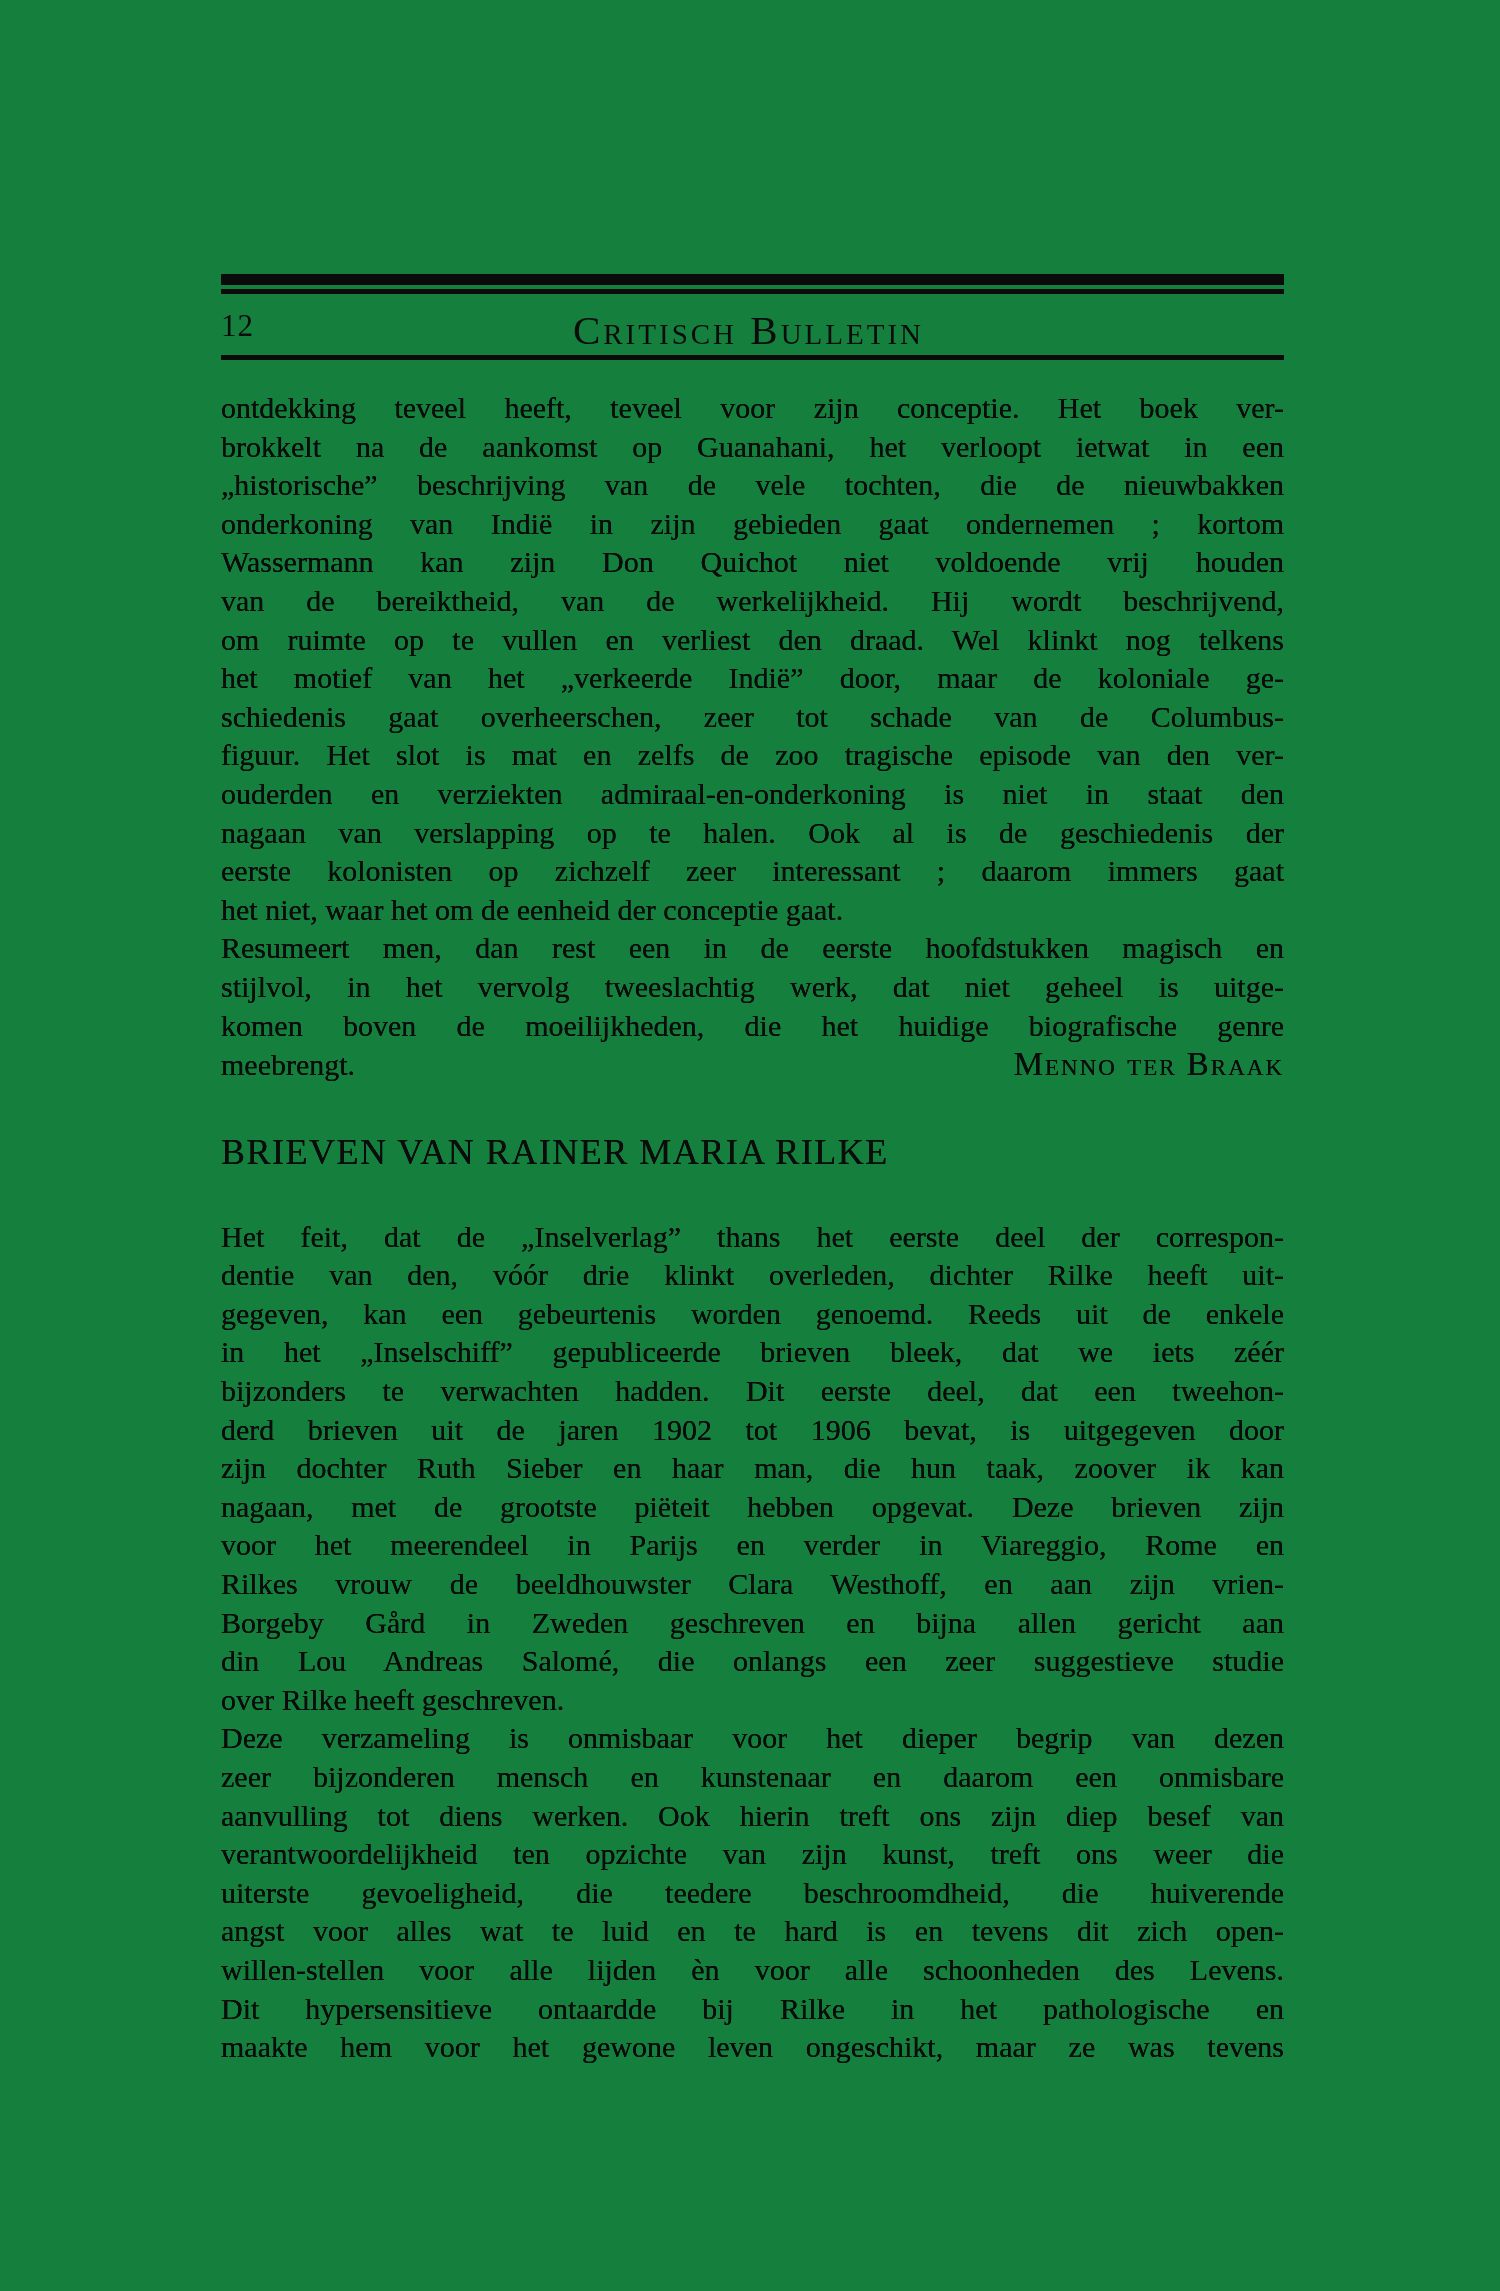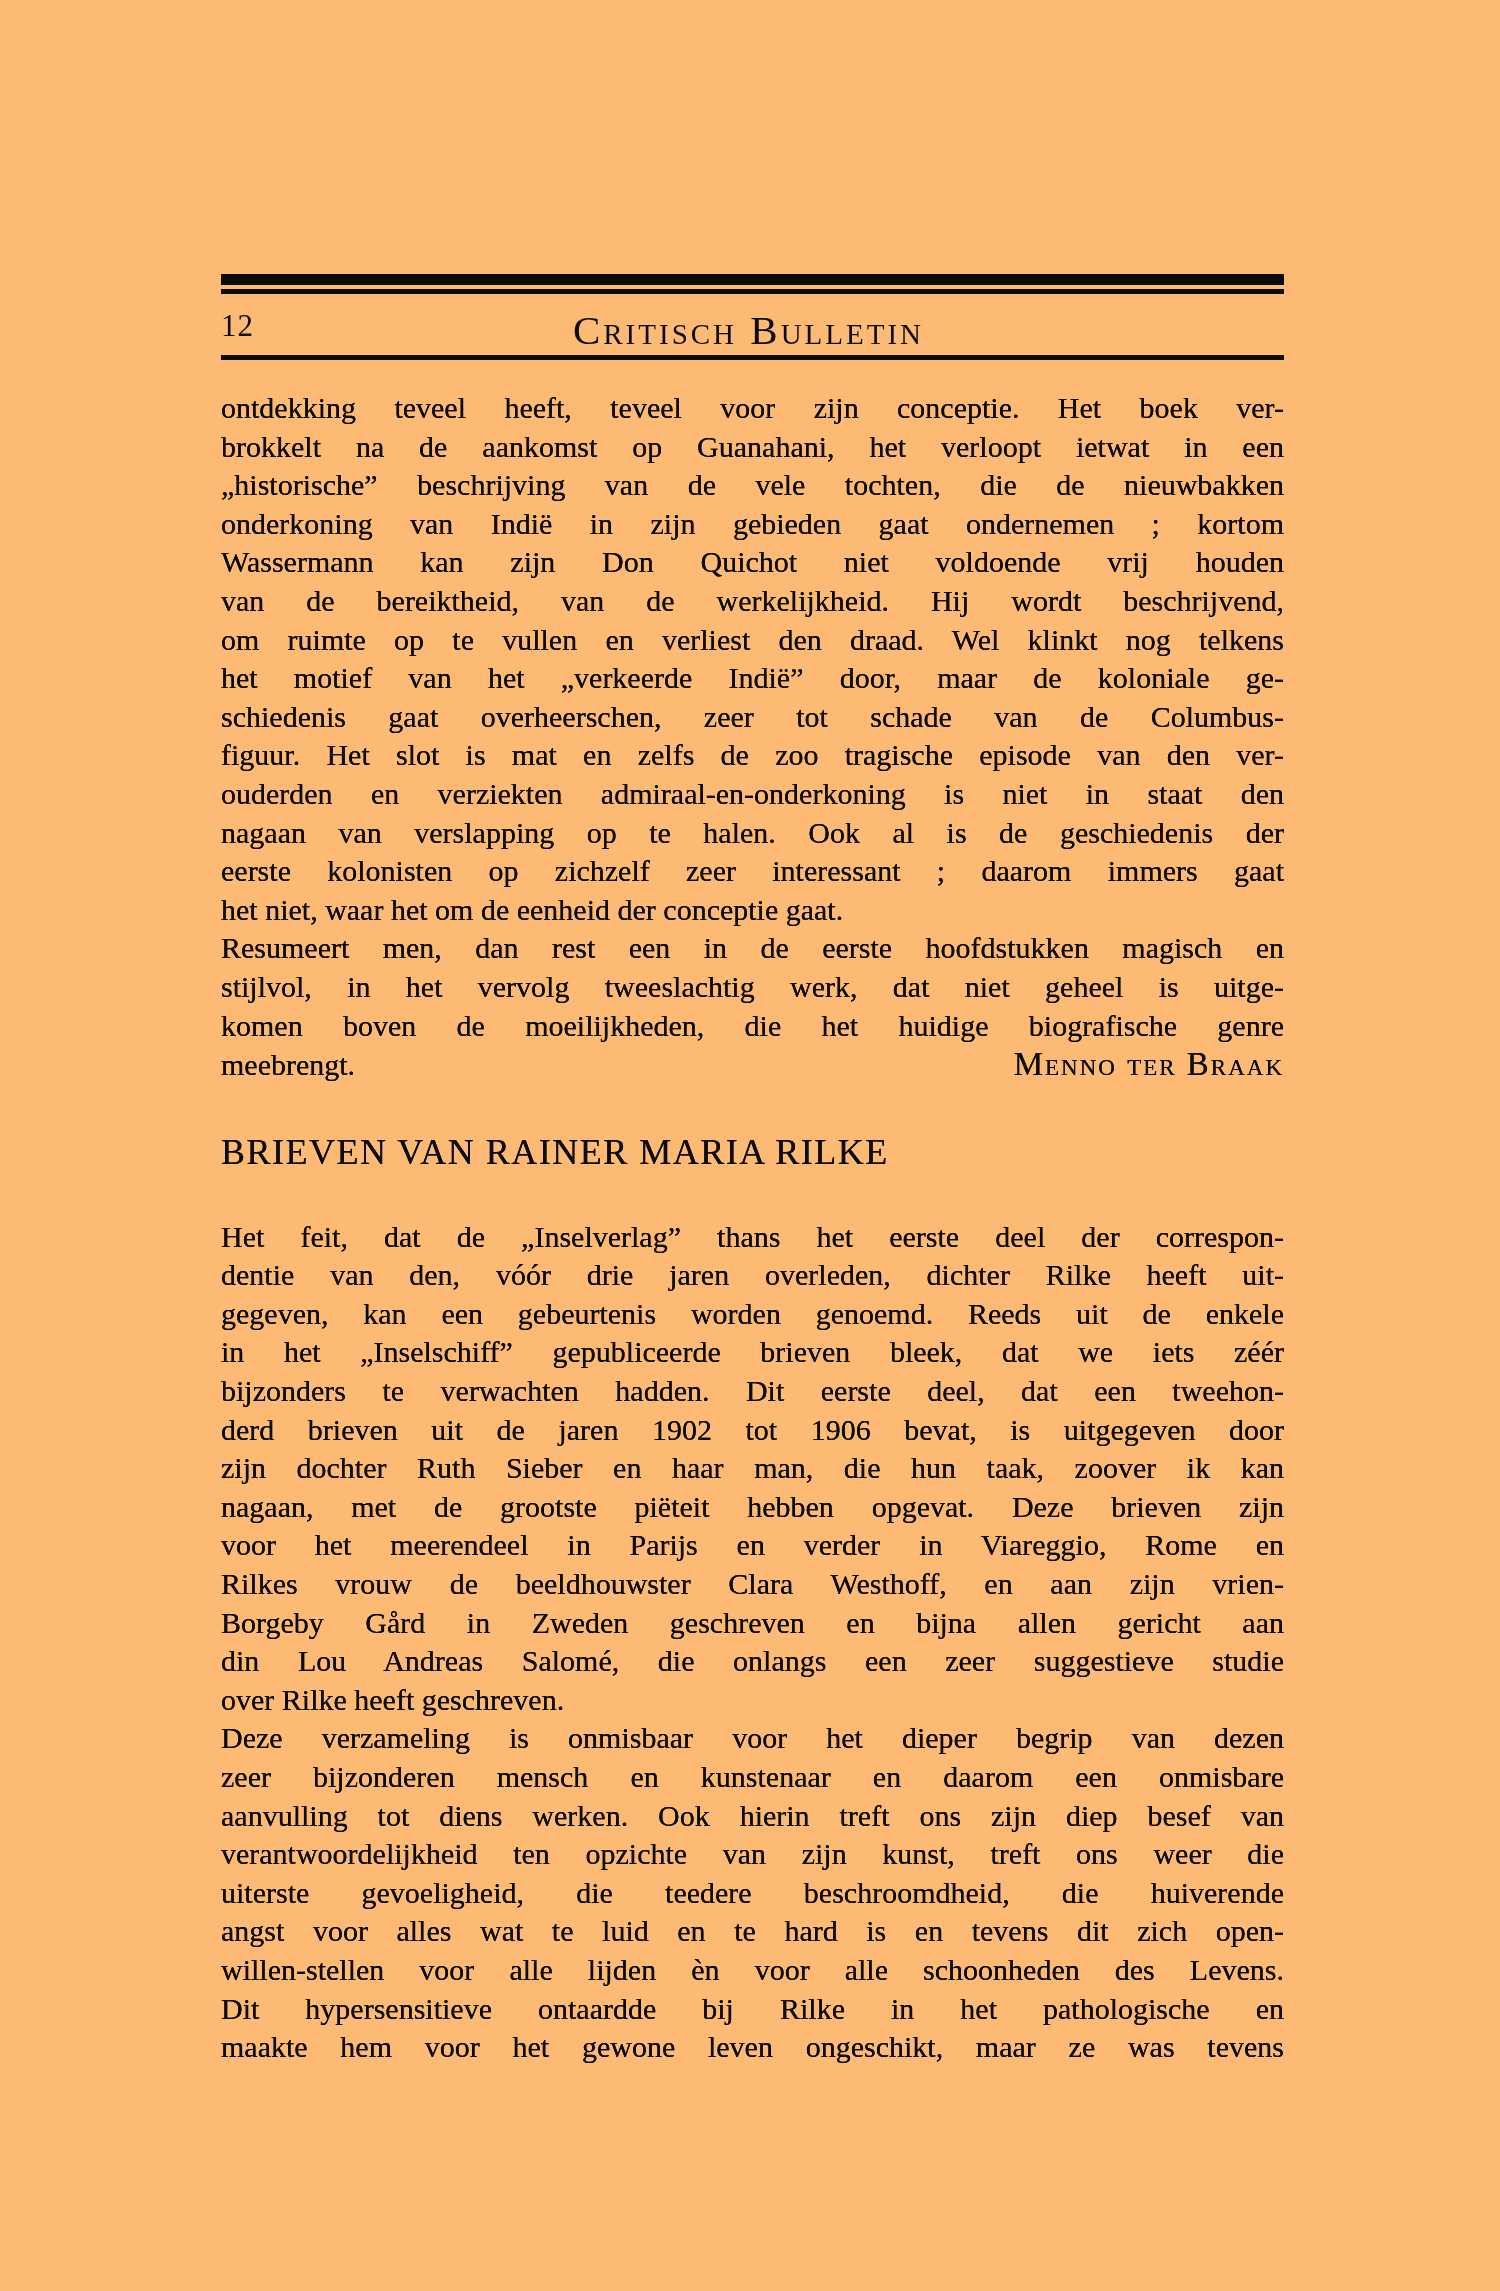--- a/index.html
+++ b/index.html
@@ -4,21 +4,21 @@
 <style>
   html, body {
     margin: 0;
     padding: 0;
     background: #ffffff;
   }
   .page {
     position: relative;
     width: 1500px;
     height: 2291px;
-    background: #fdba74;
+    background: #15803d;
     overflow: hidden;
     font-family: "Liberation Serif", serif;
     color: #0c0c0c;
   }
   .content {
     position: absolute;
     left: 221px;
     top: 0;
     width: 1063px;
   }
@@ -125,21 +125,21 @@
       <div class="closing-row">
         <span>meebrengt.</span>
         <span class="signature">Menno ter Braak</span>
       </div>
     </section>
 
     <h2 class="section-heading">BRIEVEN VAN RAINER MARIA RILKE</h2>
 
     <section class="body-text review-2">
       <div class="line">Het feit, dat de „Inselverlag” thans het eerste deel der correspon-</div>
-      <div class="line">dentie van den, vóór drie jaren overleden, dichter Rilke heeft uit-</div>
+      <div class="line">dentie van den, vóór drie klinkt overleden, dichter Rilke heeft uit-</div>
       <div class="line">gegeven, kan een gebeurtenis worden genoemd. Reeds uit de enkele</div>
       <div class="line">in het „Inselschiff” gepubliceerde brieven bleek, dat we iets zéér</div>
       <div class="line">bijzonders te verwachten hadden. Dit eerste deel, dat een tweehon-</div>
       <div class="line">derd brieven uit de jaren 1902 tot 1906 bevat, is uitgegeven door</div>
       <div class="line">zijn dochter Ruth Sieber en haar man, die hun taak, zoover ik kan</div>
       <div class="line">nagaan, met de grootste piëteit hebben opgevat. Deze brieven zijn</div>
       <div class="line">voor het meerendeel in Parijs en verder in Viareggio, Rome en</div>
       <div class="line">Rilkes vrouw de beeldhouwster Clara Westhoff, en aan zijn vrien-</div>
       <div class="line">Borgeby Gård in Zweden geschreven en bijna allen gericht aan</div>
       <div class="line">din Lou Andreas Salomé, die onlangs een zeer suggestieve studie</div>

